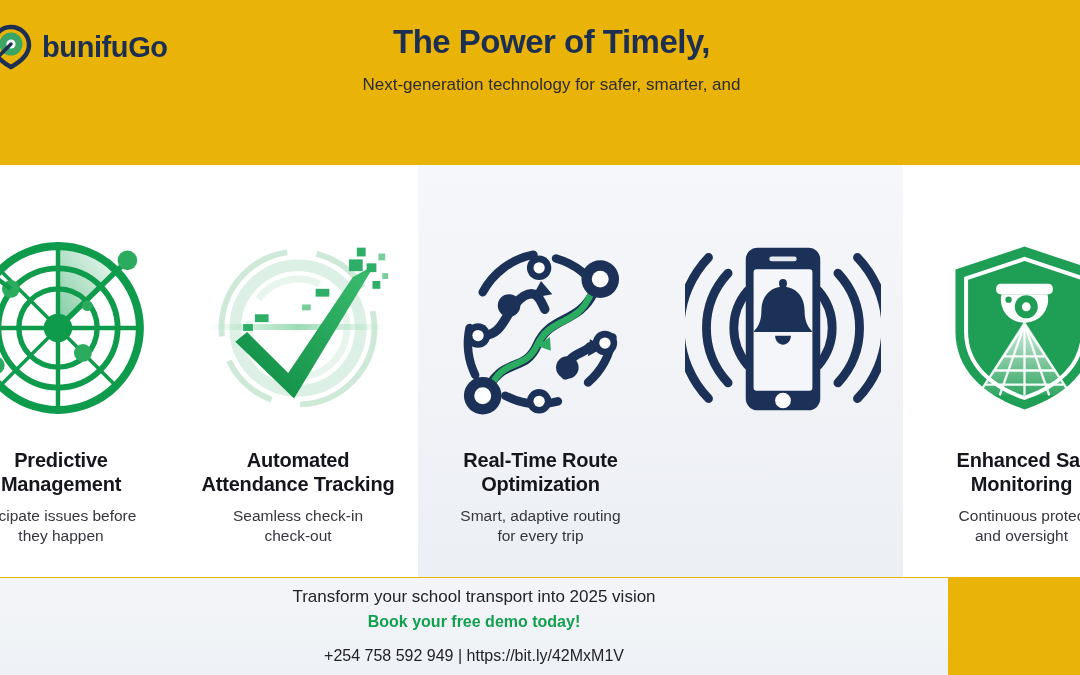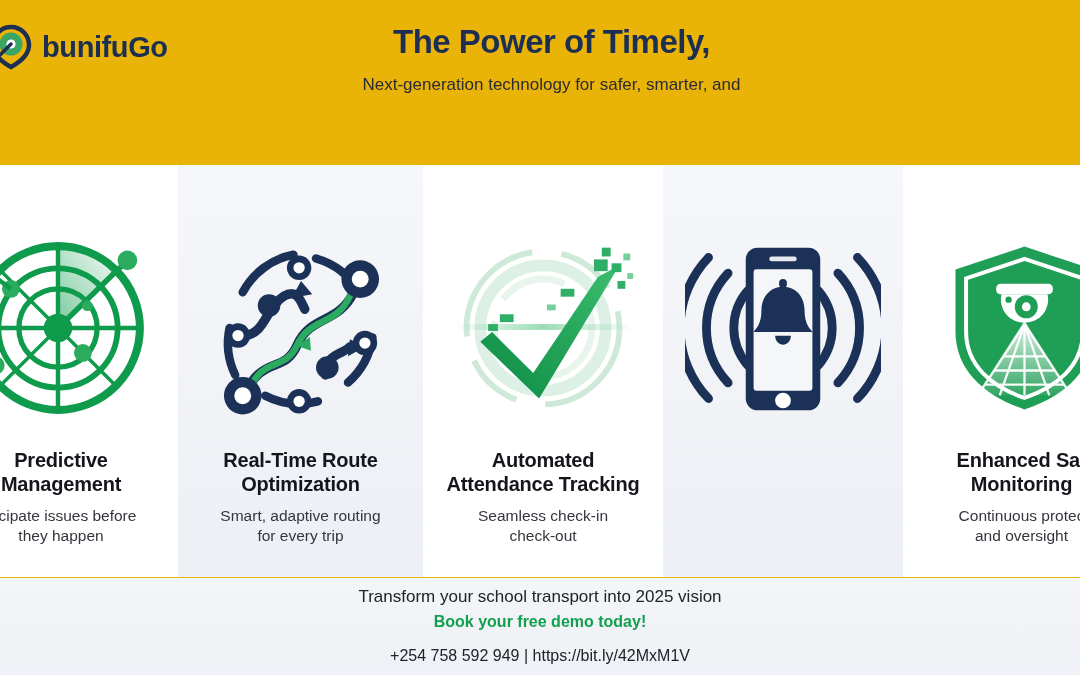--- a/index.html
+++ b/index.html
@@ -59,21 +59,21 @@
   }
   .card-sub{
     margin:10px 0 0 0;font-size:15.5px;color:#35363d;line-height:1.28;
     text-align:center;white-space:pre-line;font-weight:400;
   }
   .card.c1 .card-title,.card.c1 .card-sub{width:236px;margin-left:-56px;}
   .card.c5 .card-title,.card.c5 .card-sub{width:238px;margin-right:-60px;}
 
   
   .footer{
-    position:absolute;left:0;bottom:0;width:1080px;height:97px;
+    position:absolute;left:0;bottom:0;width:948px;height:97px;
     background:linear-gradient(180deg,#f3f5f8 0%,#eef1f5 100%);
     display:flex;flex-direction:column;align-items:center;justify-content:center;
   }
   .f-line1{font-size:17px;color:#22232a;line-height:1.3;}
   .f-line2{font-size:16px;font-weight:bold;color:#12a04f;line-height:1.35;margin-top:3px;}
   .f-line3{font-size:16px;color:#22232a;line-height:1.3;margin-top:14px;}
 </style>
 </head>
 <body>
 
@@ -129,20 +129,61 @@
           <line x1="47" y1="56" x2="28" y2="42" stroke="#0f9b4c" stroke-width="5"></line>
           <line x1="30" y1="142" x2="8" y2="156" stroke="#0f9b4c" stroke-width="5"></line>
         </svg>
       </div>
       <div class="card-title">Predictive
 Management</div>
       <div class="card-sub">...cipate issues before
 they happen</div>
     </div>
 
+    <div class="card c3">
+      <div class="icon-wrap">
+        <svg viewBox="0 0 200 200" width="196" height="196">
+          <defs>
+            <linearGradient id="ckg" x1="0" y1="1" x2="1" y2="0">
+              <stop offset="0%" stop-color="#0c8a43"></stop>
+              <stop offset="100%" stop-color="#3cbd6e"></stop>
+            </linearGradient>
+            <linearGradient id="fade" x1="0" y1="0" x2="1" y2="0">
+              <stop offset="0%" stop-color="#8fd7ab" stop-opacity="0"></stop>
+              <stop offset="50%" stop-color="#8fd7ab" stop-opacity="0.9"></stop>
+              <stop offset="100%" stop-color="#8fd7ab" stop-opacity="0"></stop>
+            </linearGradient>
+          </defs>
+          <circle cx="100" cy="100" r="78" fill="none" stroke="#cfe9d9" stroke-width="6" stroke-dasharray="120 30 60 26"></circle>
+          <circle cx="100" cy="100" r="64" fill="none" stroke="#dcf0e5" stroke-width="12"></circle>
+          <circle cx="100" cy="100" r="50" fill="none" stroke="#e7f5ed" stroke-width="7" stroke-dasharray="70 24"></circle>
+          <rect x="10" y="96" width="180" height="6" fill="url(#fade)"></rect>
+          <path d="M48 104 L90 146 L156 48 L178 36 L96 172 L36 114 Z" fill="url(#ckg)"></path>
+          <g fill="#2fae67">
+            <rect x="152" y="30" width="14" height="12"></rect>
+            <rect x="170" y="34" width="10" height="9"></rect>
+            <rect x="160" y="18" width="9" height="9"></rect>
+            <rect x="176" y="52" width="8" height="8"></rect>
+            <rect x="118" y="60" width="14" height="8"></rect>
+            <rect x="56" y="86" width="14" height="8"></rect>
+            <rect x="44" y="96" width="10" height="7"></rect>
+          </g>
+          <g fill="#78cf9c">
+            <rect x="182" y="24" width="7" height="7"></rect>
+            <rect x="186" y="44" width="6" height="6"></rect>
+            <rect x="104" y="76" width="9" height="6"></rect>
+          </g>
+        </svg>
+      </div>
+      <div class="card-title">Automated
+Attendance Tracking</div>
+      <div class="card-sub">Seamless check-in
+check-out</div>
+    </div>
+
     <div class="card c2">
       <div class="icon-wrap">
         <svg viewBox="0 0 200 200" width="188" height="188">
           <g fill="none" stroke="#1c3157" stroke-width="9" stroke-linecap="round">
             <path d="M38 62 A78 78 0 0 1 92 22"></path>
             <path d="M116 26 A78 78 0 0 1 162 62"></path>
             <path d="M176 110 A78 78 0 0 1 150 158"></path>
             <path d="M118 178 A78 78 0 0 1 62 172"></path>
             <path d="M30 150 A78 78 0 0 1 24 100"></path>
           </g>
@@ -173,61 +214,20 @@
           <circle cx="66" cy="76" r="12" fill="#1c3157"></circle>
           <circle cx="128" cy="142" r="12" fill="#1c3157"></circle>
         </svg>
       </div>
       <div class="card-title">Real-Time Route
 Optimization</div>
       <div class="card-sub">Smart, adaptive routing
 for every trip</div>
     </div>
 
-    <div class="card c3">
-      <div class="icon-wrap">
-        <svg viewBox="0 0 200 200" width="196" height="196">
-          <defs>
-            <linearGradient id="ckg" x1="0" y1="1" x2="1" y2="0">
-              <stop offset="0%" stop-color="#0c8a43"></stop>
-              <stop offset="100%" stop-color="#3cbd6e"></stop>
-            </linearGradient>
-            <linearGradient id="fade" x1="0" y1="0" x2="1" y2="0">
-              <stop offset="0%" stop-color="#8fd7ab" stop-opacity="0"></stop>
-              <stop offset="50%" stop-color="#8fd7ab" stop-opacity="0.9"></stop>
-              <stop offset="100%" stop-color="#8fd7ab" stop-opacity="0"></stop>
-            </linearGradient>
-          </defs>
-          <circle cx="100" cy="100" r="78" fill="none" stroke="#cfe9d9" stroke-width="6" stroke-dasharray="120 30 60 26"></circle>
-          <circle cx="100" cy="100" r="64" fill="none" stroke="#dcf0e5" stroke-width="12"></circle>
-          <circle cx="100" cy="100" r="50" fill="none" stroke="#e7f5ed" stroke-width="7" stroke-dasharray="70 24"></circle>
-          <rect x="10" y="96" width="180" height="6" fill="url(#fade)"></rect>
-          <path d="M48 104 L90 146 L156 48 L178 36 L96 172 L36 114 Z" fill="url(#ckg)"></path>
-          <g fill="#2fae67">
-            <rect x="152" y="30" width="14" height="12"></rect>
-            <rect x="170" y="34" width="10" height="9"></rect>
-            <rect x="160" y="18" width="9" height="9"></rect>
-            <rect x="176" y="52" width="8" height="8"></rect>
-            <rect x="118" y="60" width="14" height="8"></rect>
-            <rect x="56" y="86" width="14" height="8"></rect>
-            <rect x="44" y="96" width="10" height="7"></rect>
-          </g>
-          <g fill="#78cf9c">
-            <rect x="182" y="24" width="7" height="7"></rect>
-            <rect x="186" y="44" width="6" height="6"></rect>
-            <rect x="104" y="76" width="9" height="6"></rect>
-          </g>
-        </svg>
-      </div>
-      <div class="card-title">Automated
-Attendance Tracking</div>
-      <div class="card-sub">Seamless check-in
-check-out</div>
-    </div>
-
     <div class="card c4">
       <div class="icon-wrap">
         <svg viewBox="0 0 200 200" width="196" height="196">
           <g fill="none" stroke="#1c3157" stroke-width="9" stroke-linecap="round">
             <path d="M64 62 A58 58 0 0 0 64 138"></path>
             <path d="M136 62 A58 58 0 0 1 136 138"></path>
             <path d="M44 44 A82 82 0 0 0 44 156"></path>
             <path d="M156 44 A82 82 0 0 1 156 156"></path>
             <path d="M24 28 A104 104 0 0 0 24 172"></path>
             <path d="M176 28 A104 104 0 0 1 176 172"></path>

